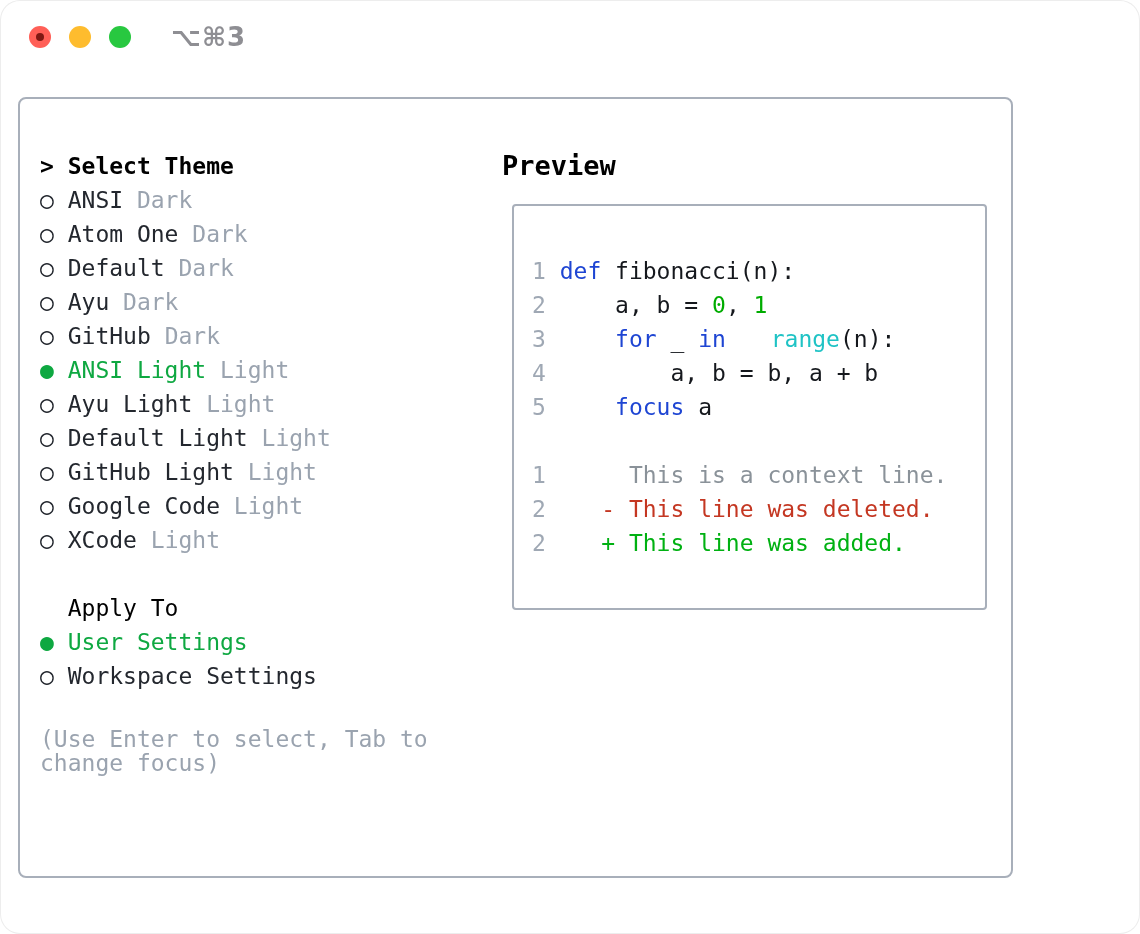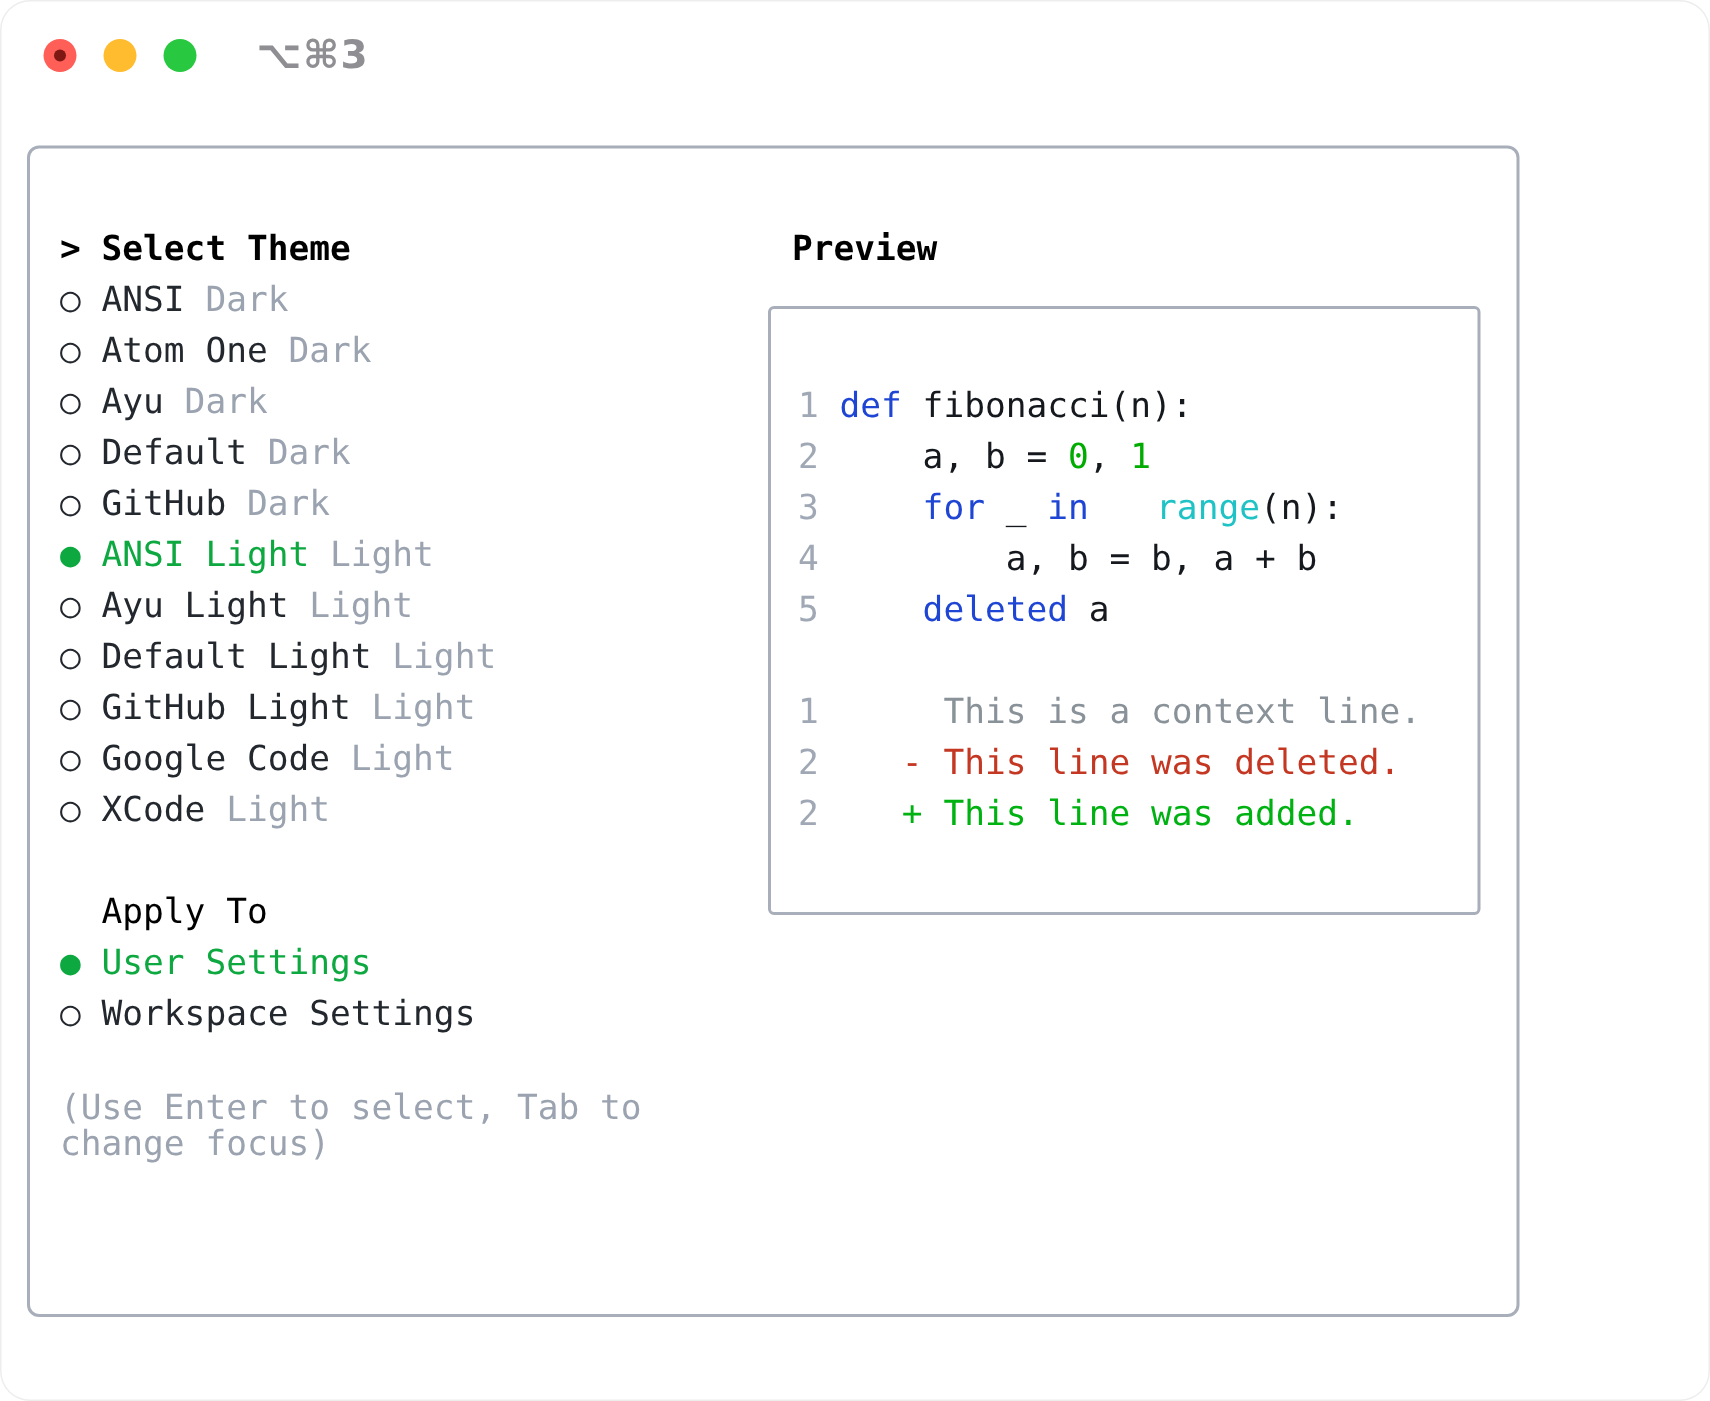--- a/index.html
+++ b/index.html
@@ -38,21 +38,21 @@
   .left-col { position:absolute; left:20px; top:50px; width:462px; }
   .header-row { font-weight:bold; color:#000; }
   .header-row .bullet { font-weight:bold; color:#000; }
   .apply-header { color:#000; }
   .tname { color:var(--c-text_dark);text-align:right; }
   .tname.sel { color:var(--c-accent_green); }
   .variant { color:var(--c-muted_gray); margin-left:1ch; }
   .help { margin-top:0; font-size:23px; line-height:24px; color:var(--c-muted_gray); white-space:normal; }
 
   
-  .preview-title { position:absolute; left:508px; top:50px; height:34px; line-height:34px; font-size:23px; font-weight:bold; color:#000; }
+  .preview-title { position:absolute; left:482px; top:50px; height:34px; line-height:34px; font-size:27px; font-weight:bold; color:#000; }
   .preview-box {
     position:absolute; left:492px; top:105px; width:475px; height:406px;
     border:2px solid var(--c-border_gray); border-radius:4px; background:#fff;
   }
   .code { padding:48px 0 0 18px; }
   .code-row { display:flex; height:34px; line-height:34px; font-size:23px; white-space:pre; }
   .lnum { display:inline-block; width:2ch; color:var(--c-line_number_gray); flex:0 0 auto; }
   .code-text { white-space:pre; }
   .s-plain { color:#15181d; }
   .s-kw { color:var(--c-keyword_blue); }
@@ -77,22 +77,22 @@
   </div>
 
   <div class="main-box">
 
     <div class="left-col">
       <div class="row header-row"><span class="bullet">&gt;</span><span>Select Theme</span></div>
 
       <div id="theme-list">
           <div class="row"><span class="bullet">○</span><span class="tname">ANSI</span><span class="variant">Dark</span></div>
           <div class="row"><span class="bullet">○</span><span class="tname">Atom One</span><span class="variant">Dark</span></div>
+          <div class="row"><span class="bullet">○</span><span class="tname">Default</span><span class="variant">Dark</span></div>
           <div class="row"><span class="bullet">○</span><span class="tname">Ayu</span><span class="variant">Dark</span></div>
-          <div class="row"><span class="bullet">○</span><span class="tname">Default</span><span class="variant">Dark</span></div>
           <div class="row"><span class="bullet">○</span><span class="tname">GitHub</span><span class="variant">Dark</span></div>
           <div class="row"><span class="bullet sel">●</span><span class="tname sel">ANSI Light</span><span class="variant">Light</span></div>
           <div class="row"><span class="bullet">○</span><span class="tname">Ayu Light</span><span class="variant">Light</span></div>
           <div class="row"><span class="bullet">○</span><span class="tname">Default Light</span><span class="variant">Light</span></div>
           <div class="row"><span class="bullet">○</span><span class="tname">GitHub Light</span><span class="variant">Light</span></div>
           <div class="row"><span class="bullet">○</span><span class="tname">Google Code</span><span class="variant">Light</span></div>
           <div class="row"><span class="bullet">○</span><span class="tname">XCode</span><span class="variant">Light</span></div>
         </div>
 
       <div class="row"></div>
@@ -110,21 +110,21 @@
     </div>
 
     <div class="preview-title">Preview</div>
 
     <div class="preview-box">
       <div class="code" id="code-lines">
           <div class="code-row"><span class="lnum">1</span><span class="code-text"><span class="s-kw">def</span><span class="s-plain"> fibonacci(n):</span></span></div>
           <div class="code-row"><span class="lnum">2</span><span class="code-text"><span class="s-plain">    a, b = </span><span class="s-lit">0</span><span class="s-plain">, </span><span class="s-lit">1</span></span></div>
           <div class="code-row"><span class="lnum">3</span><span class="code-text"><span class="s-plain">    </span><span class="s-kw">for</span><span class="s-plain"> _ </span><span class="s-kw">in</span><span class="s-plain"> </span><span class="s-fn">range</span><span class="s-plain">(n):</span></span></div>
           <div class="code-row"><span class="lnum">4</span><span class="code-text"><span class="s-plain">        a, b = b, a + b</span></span></div>
-          <div class="code-row"><span class="lnum">5</span><span class="code-text"><span class="s-plain">    </span><span class="s-kw">deleted</span><span class="s-plain"> a</span></span></div>
+          <div class="code-row"><span class="lnum">5</span><span class="code-text"><span class="s-plain">    </span><span class="s-kw">focus</span><span class="s-plain"> a</span></span></div>
           <div class="code-row"><span class="lnum"></span><span class="code-text"></span></div>
           <div class="code-row"><span class="lnum">1</span><span class="code-text"><span class="s-ctx">     This is a context line.</span></span></div>
           <div class="code-row"><span class="lnum">2</span><span class="code-text"><span class="s-del">   - This line was deleted.</span></span></div>
           <div class="code-row"><span class="lnum">2</span><span class="code-text"><span class="s-add">   + This line was added.</span></span></div>
         </div>
     </div>
 
   </div>
 </div>
 

